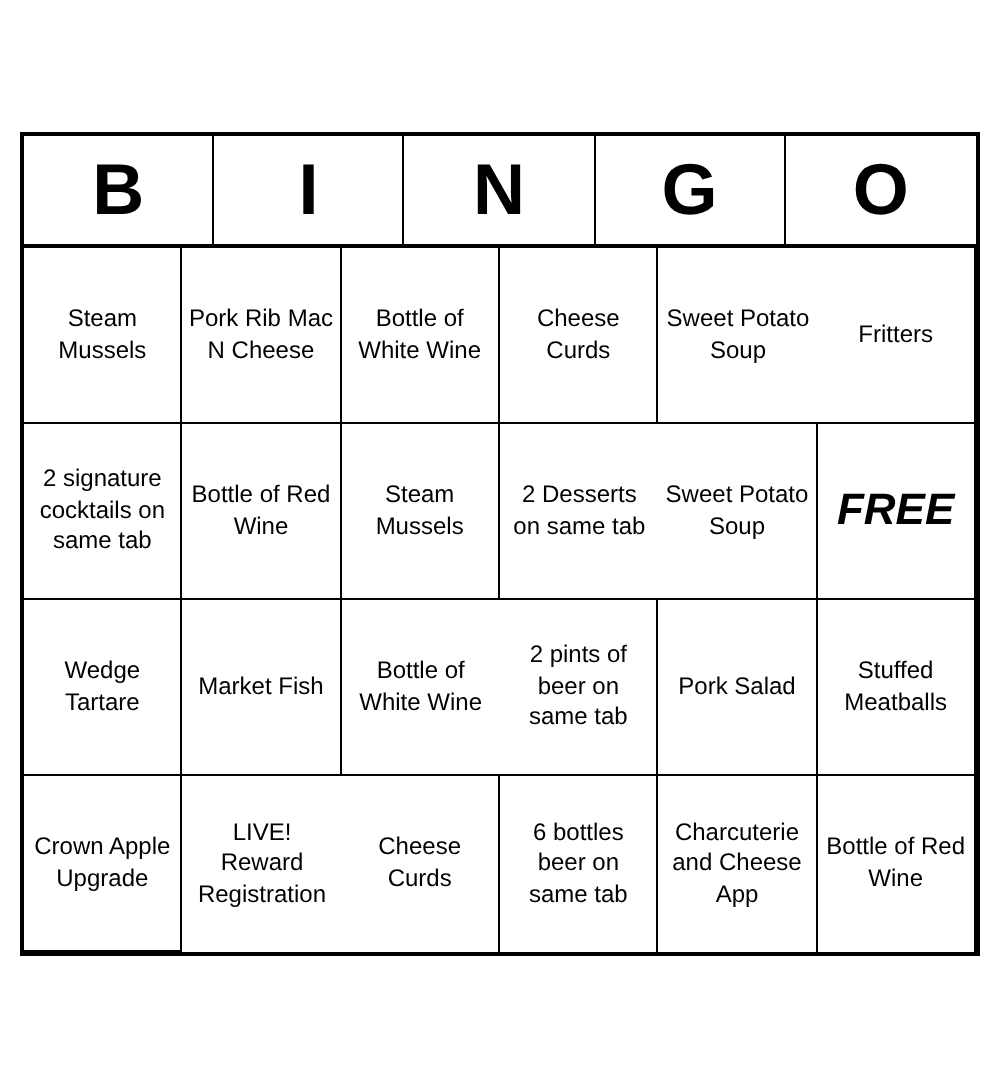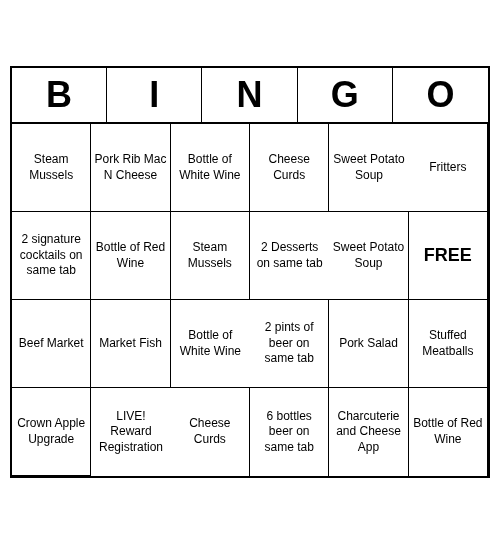--- a/index.html
+++ b/index.html
@@ -49,22 +49,23 @@
       line-height: 1.3;
       word-break: break-word;
     }
     .bingo-cell:nth-child(5n) {
       border-right: none;
     }
     .bingo-grid .bingo-cell:nth-last-child(-n+5) {
       border-bottom: none;
     }
     .bingo-cell.free {
-      font-size: 18px;
+      font-size: 22px;
       font-weight: bold;
+      font-style: italic;
     }
   </style>
 </head>
 <body>
 
 <div class="bingo-card">
   <div class="bingo-header">
   <div class="letter">B</div>
       <div class="letter">I</div>
       <div class="letter">N</div>
@@ -77,21 +78,21 @@
       <div class="bingo-cell">Bottle of White Wine</div>
       <div class="bingo-cell">Cheese Curds</div>
       <div class="bingo-cell">Sweet Potato Soup</div>
       <div class="bingo-cell">Fritters</div>
       <div class="bingo-cell">2 signature cocktails on same tab</div>
       <div class="bingo-cell">Bottle of Red Wine</div>
       <div class="bingo-cell">Steam Mussels</div>
       <div class="bingo-cell">2 Desserts on same tab</div>
       <div class="bingo-cell">Sweet Potato Soup</div>
       <div class="bingo-cell free">FREE</div>
-      <div class="bingo-cell">Beef Market</div>
+      <div class="bingo-cell">Wedge Tartare</div>
       <div class="bingo-cell">Market Fish</div>
       <div class="bingo-cell">Bottle of White Wine</div>
       <div class="bingo-cell">2 pints of beer on same tab</div>
       <div class="bingo-cell">Pork Salad</div>
       <div class="bingo-cell">Stuffed Meatballs</div>
       <div class="bingo-cell">Crown Apple Upgrade</div>
       <div class="bingo-cell">LIVE! Reward Registration</div>
       <div class="bingo-cell">Cheese Curds</div>
       <div class="bingo-cell">6 bottles beer on same tab</div>
       <div class="bingo-cell">Charcuterie and Cheese App</div>

